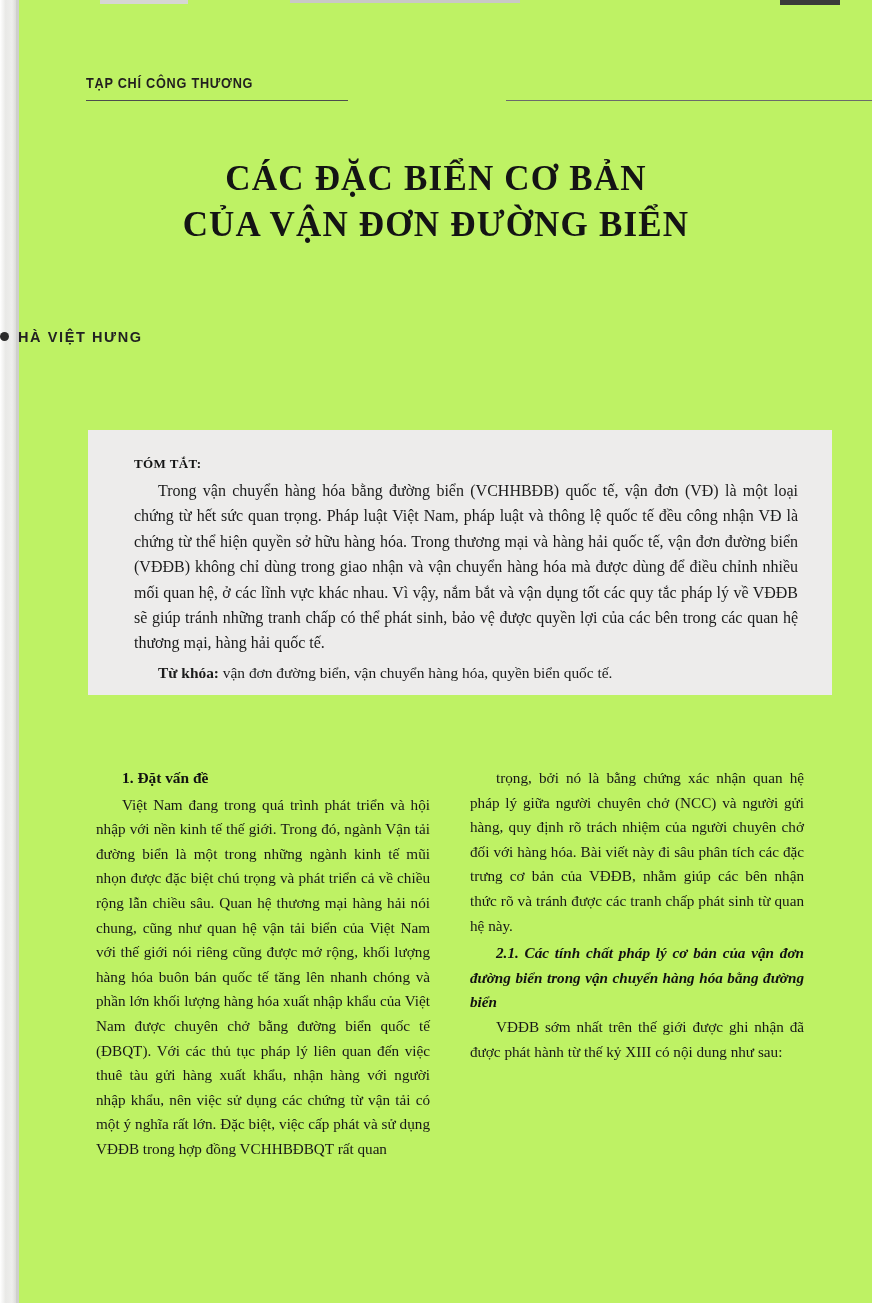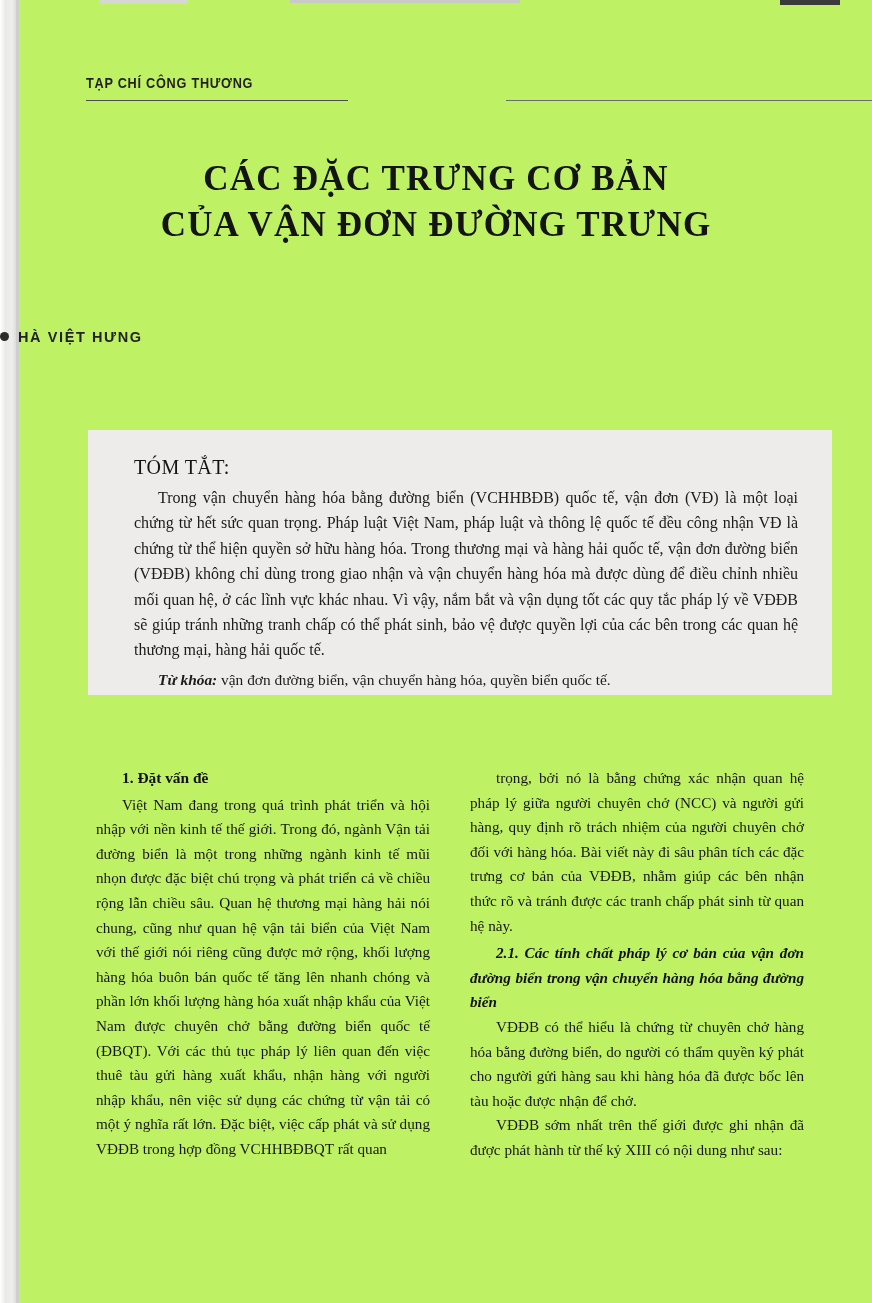--- a/index.html
+++ b/index.html
@@ -144,22 +144,22 @@
     left: 88px;
     top: 430px;
     width: 744px;
     height: 265px;
     background: #edeceb;
     box-sizing: border-box;
     padding: 26px 34px 20px 46px;
   }
   .abstract-heading {
     font-family: "Liberation Serif", "DejaVu Serif", serif;
-    font-weight: normal;
-    font-size: 20px;
+    font-weight: bold;
+    font-size: 13px;
     letter-spacing: 0.4px;
     color: #141414;
     margin-bottom: 6px;
   }
   .abstract-body {
     font-size: 16px;
     line-height: 25.4px;
     text-align: justify;
     text-justify: inter-word;
     text-indent: 24px;
@@ -168,21 +168,20 @@
   .abstract-keywords {
     font-size: 15.4px;
     line-height: 25.4px;
     text-align: left;
     text-indent: 24px;
     color: #1b1b1b;
     margin-top: 4px;
   }
   .abstract-keywords b {
     font-weight: bold;
-    font-style: italic;
   }
 
   
   .columns {
     position: absolute;
     left: 88px;
     top: 766px;
     width: 744px;
     height: 430px;
   }
@@ -263,22 +262,22 @@
 
   <div class="content">
 
     <div class="runhead">
       <div class="runhead-title">TẠP CHÍ CÔNG THƯƠNG</div>
       <div class="runhead-rule-left"></div>
       <div class="runhead-rule-right"></div>
     </div>
 
     <div class="title-block">
-      <div class="title-line">CÁC ĐẶC TRƯNG CƠ BẢN</div>
-      <div class="title-line">CỦA VẬN ĐƠN ĐƯỜNG TRƯNG</div>
+      <div class="title-line">CÁC ĐẶC BIỂN CƠ BẢN</div>
+      <div class="title-line">CỦA VẬN ĐƠN ĐƯỜNG BIỂN</div>
     </div>
 
     <div class="author-block">
       <span class="author-dot"></span><span class="author-name">HÀ VIỆT HƯNG</span>
     </div>
 
     <div class="abstract">
       <div class="abstract-heading">TÓM TẮT:</div>
       <div class="abstract-body">Trong vận chuyển hàng hóa bằng đường biển (VCHHBĐB) quốc tế, vận đơn (VĐ) là một loại chứng từ hết sức quan trọng. Pháp luật Việt Nam, pháp luật và thông lệ quốc tế đều công nhận VĐ là chứng từ thể hiện quyền sở hữu hàng hóa. Trong thương mại và hàng hải quốc tế, vận đơn đường biển (VĐĐB) không chỉ dùng trong giao nhận và vận chuyển hàng hóa mà được dùng để điều chỉnh nhiều mối quan hệ, ở các lĩnh vực khác nhau. Vì vậy, nắm bắt và vận dụng tốt các quy tắc pháp lý về VĐĐB sẽ giúp tránh những tranh chấp có thể phát sinh, bảo vệ được quyền lợi của các bên trong các quan hệ thương mại, hàng hải quốc tế.</div>
       <div class="abstract-keywords"><b>Từ khóa:</b><span> vận đơn đường biển, vận chuyển hàng hóa, quyền biển quốc tế.</span></div>
@@ -288,21 +287,20 @@
 
       <div class="col col-left">
         <h2 class="sec">1. Đặt vấn đề</h2>
         <p>Việt Nam đang trong quá trình phát triển và hội nhập với nền kinh tế thế giới. Trong đó, ngành Vận tải đường biển là một trong những ngành kinh tế mũi nhọn được đặc biệt chú trọng và phát triển cả về chiều rộng lẫn chiều sâu. Quan hệ thương mại hàng hải nói chung, cũng như quan hệ vận tải biển của Việt Nam với thế giới nói riêng cũng được mở rộng, khối lượng hàng hóa buôn bán quốc tế tăng lên nhanh chóng và phần lớn khối lượng hàng hóa xuất nhập khẩu của Việt Nam được chuyên chở bằng đường biển quốc tế (ĐBQT). Với các thủ tục pháp lý liên quan đến việc thuê tàu gửi hàng xuất khẩu, nhận hàng với người nhập khẩu, nên việc sử dụng các chứng từ vận tải có một ý nghĩa rất lớn. Đặc biệt, việc cấp phát và sử dụng VĐĐB trong hợp đồng VCHHBĐBQT rất quan</p>
       </div>
 
       <div class="col col-right">
         <p>trọng, bởi nó là bằng chứng xác nhận quan hệ pháp lý giữa người chuyên chở (NCC) và người gửi hàng, quy định rõ trách nhiệm của người chuyên chở đối với hàng hóa. Bài viết này đi sâu phân tích các đặc trưng cơ bản của VĐĐB, nhằm giúp các bên nhận thức rõ và tránh được các tranh chấp phát sinh từ quan hệ này.</p>
         <div class="sec-gap"></div>
         <h3 class="subsec">2.1. Các tính chất pháp lý cơ bản của vận đơn đường biển trong vận chuyển hàng hóa bằng đường biển</h3>
-        <p>VĐĐB có thể hiểu là chứng từ chuyên chở hàng hóa bằng đường biển, do người có thẩm quyền ký phát cho người gửi hàng sau khi hàng hóa đã được bốc lên tàu hoặc được nhận để chở.</p>
         <p>VĐĐB sớm nhất trên thế giới được ghi nhận đã được phát hành từ thế kỷ XIII có nội dung như sau:</p>
       </div>
 
     </div>
 
 
   </div>
 </div>
 
 </body></html>

